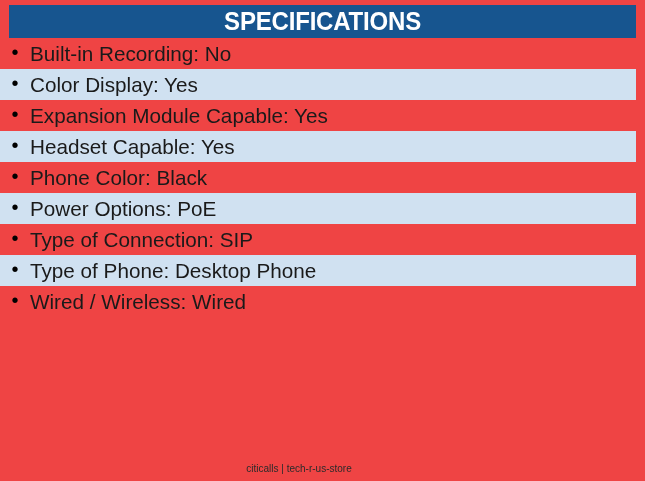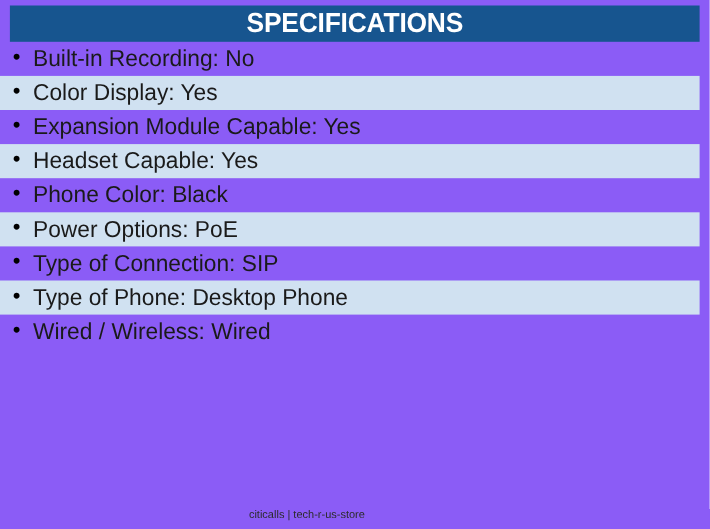--- a/index.html
+++ b/index.html
@@ -14,21 +14,21 @@
     overflow: hidden;
     position: relative;
   }
 
   .spec-sheet {
     position: absolute;
     left: 0;
     top: 0;
     width: 645px;
     height: 481px;
-    background: #8b5cf6;
+    background: #ef4444;
   }
 
   
   .spec-header {
     position: absolute;
     left: 9px;
     top: 5px;
     width: 627px;
     height: 33px;
     background: #17558f;
@@ -94,20 +94,21 @@
     transform-origin: left center;
   }
 
   
   .spec-footer {
     position: absolute;
     left: 0;
     top: 458px;
     width: 558px;
     text-align: center;
+    padding-left: 20px;
   }
   .spec-footer-text {
     display: inline-block;
     color: #2b2b2b;
     font-family: "Liberation Sans", sans-serif;
     font-size: 10px;
     line-height: 1;
     white-space: nowrap;
   }
 </style>

